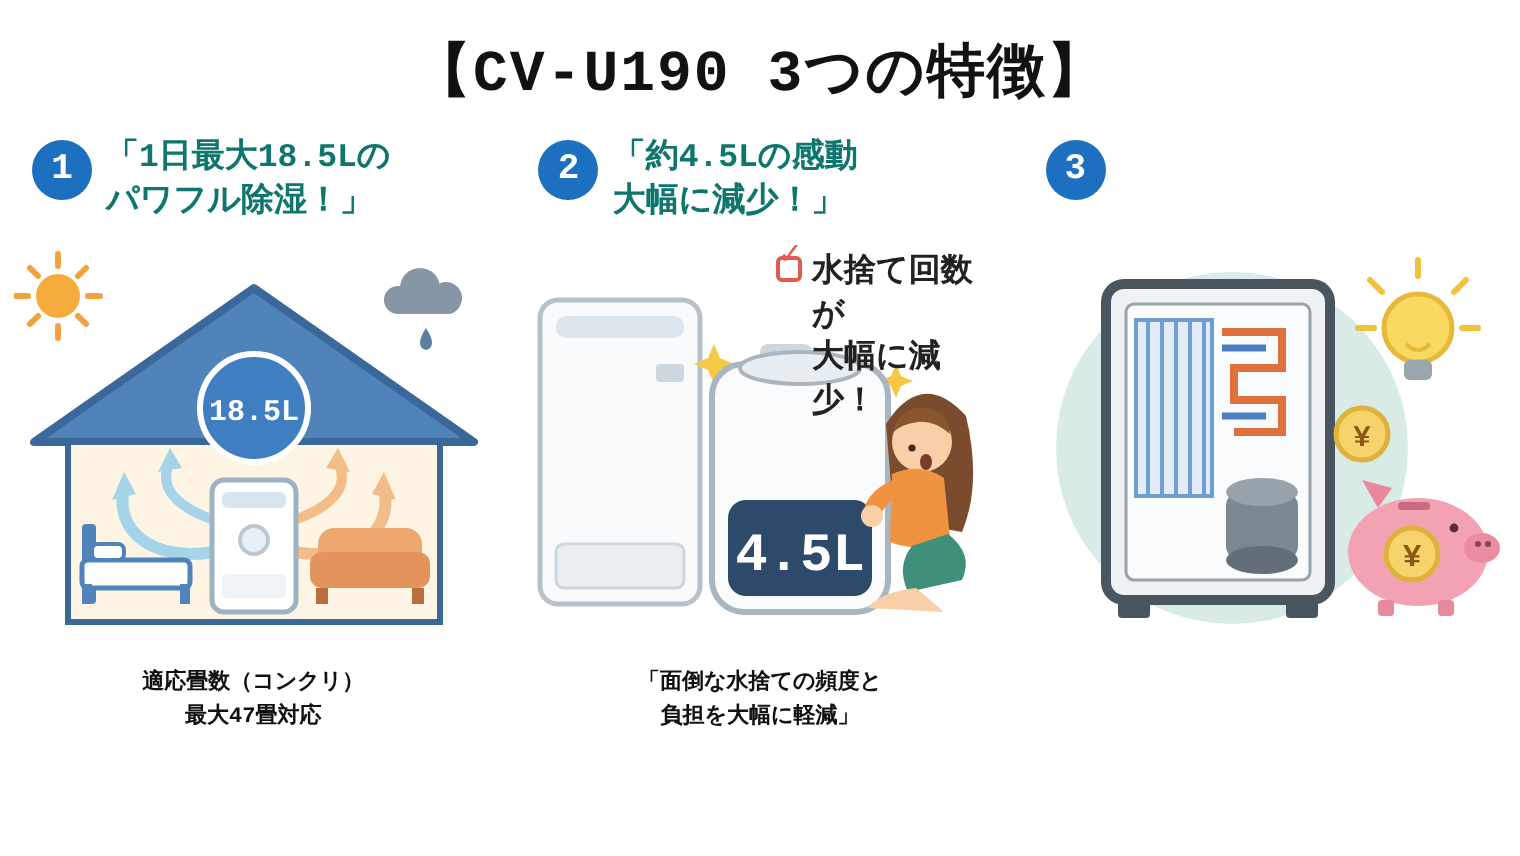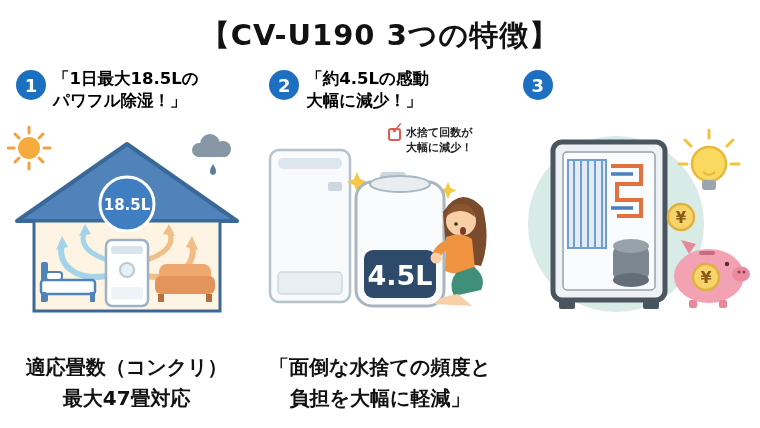--- a/index.html
+++ b/index.html
@@ -2,21 +2,21 @@
 <html><head>
 <meta charset="utf-8">
 <style>
   * { margin:0; padding:0; box-sizing:border-box; }
   html,body { width:760px; height:428px; }
   body {
     background:#ffffff;
     font-family:"DejaVu Sans","Liberation Sans",sans-serif;
     overflow:hidden;
   }
-  .page { width:760px; height:336px; padding-top:16px; }
+  .page { width:760px; height:336px; padding-top:16px;font-family:Liberation Mono, monospace; }
   .title {
     text-align:center;
     font-size:29px;
     font-weight:bold;
     color:#121212;
     letter-spacing:1px;
     height:40px;
   }
   .columns { display:flex; margin-top:12px; }
   .col { width:253.33px; display:flex; flex-direction:column; align-items:center; }
@@ -26,34 +26,34 @@
   }
   .num {
     width:30px; height:30px; border-radius:50%;
     background:#1d6fc0; color:#fff;
     font-weight:bold; font-size:18px;
     display:flex; align-items:center; justify-content:center;
     flex:0 0 30px; margin-top:2px;
   }
   .heading {
     font-size:16.5px; font-weight:bold; line-height:1.32;
-    white-space:pre-line; color:#000000;
+    white-space:pre-line; color:#0f766e;
   }
   .illo { position:relative; width:240px; height:204px; }
   .illo svg { display:block; }
   .caption {
-    text-align:center; font-weight:bold; font-size:20px;
-    line-height:1.55; white-space:pre-line; color:#111; margin-top:24px;
+    text-align:center; font-weight:bold; font-size:11px;
+    line-height:1.55; white-space:pre-line; color:#111; margin-top:6px;
   }
   .note {
     position:absolute; top:2px; right:0;
     display:flex; gap:5px; align-items:flex-start; width:112px;
   }
   .note-text {
-    font-size:11px; font-weight:bold; line-height:1.35;
+    font-size:16px; font-weight:bold; line-height:1.35;
     white-space:pre-line; color:#222;
   }
   .checkbox {
     width:13px; height:13px; border:2.5px solid #e05a4e; border-radius:3px;
     position:relative; margin-top:2px; flex:0 0 13px; display:inline-block;
   }
   .checkmark {
     position:absolute; left:0px; top:-10px;
     color:#e05a4e; font-size:17px; font-weight:bold; line-height:1;
   }

